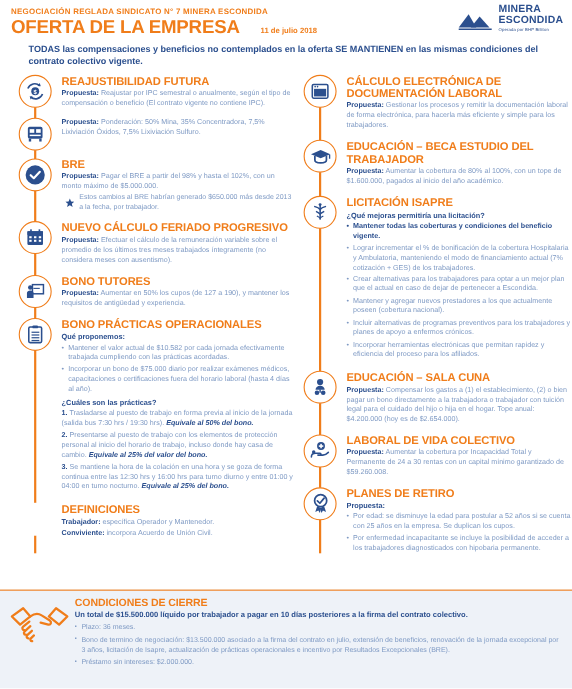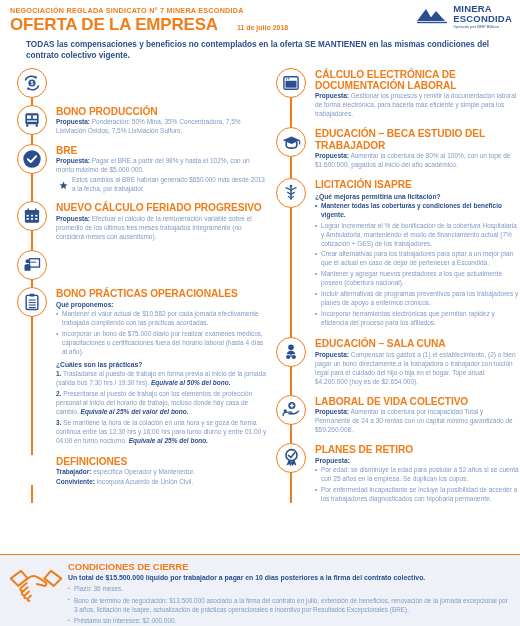--- a/index.html
+++ b/index.html
@@ -21,21 +21,21 @@
   .title{
     color:#f07d1a;font-size:17px;font-weight:bold;letter-spacing:-.2px;margin:0;
     line-height:1.02;
   }
   .date{color:#f07d1a;font-size:7px;font-weight:bold;}
   .intro{
     color:#2b4f8e;font-size:8.2px;font-weight:bold;line-height:1.3;
     margin:7px 0 0 16px;width:497px;
   }
   .logo{
-    position:absolute;right:8px;top:4px;display:flex;align-items:flex-start;gap:4px;
+    position:absolute;right:8px;top:4px;display:flex;align-items:flex-end;gap:4px;
   }
   .logo-mark{width:34px;height:20px;}
   .logo-txt{line-height:1;}
   .logo-l1,.logo-l2{
     color:#2b4f8e;font-size:9.5px;font-weight:bold;letter-spacing:.2px;display:block;
   }
   .logo-l3{color:#2b4f8e;font-size:3.9px;display:block;margin-top:1.5px;letter-spacing:.1px;}
 
   
   .columns{display:flex;margin-top:6px;}
@@ -71,21 +71,21 @@
   .bullet.strong{color:#2b4f8e;font-weight:bold;}
   .bullet.strong:before{color:#2b4f8e;}
   .num{font-size:6.5px;line-height:1.38;color:#7f9ac4;margin:0 0 2px 0;}
   .num b{color:#2b4f8e;}
   .num i{font-style:italic;font-weight:bold;color:#2b4f8e;}
   .star-row{display:flex;gap:4px;margin-top:1px;padding-left:3px;}
   .star-row .txt{font-size:6.4px;line-height:1.38;color:#7f9ac4;}
 
   
   .footer{
-    position:absolute;left:0;right:0;bottom:0;height:72px;
+    position:absolute;left:0;right:0;bottom:0;height:90px;
     background:#eef2f8;border-top:1.5px solid #f07d1a;
     display:flex;align-items:flex-start;padding:6px 10px 0 8px;box-sizing:border-box;
   }
   .footer-icon{flex:0 0 58px;padding-top:2px;}
   .footer-body{flex:1;padding-left:2px;}
   h2.footer-title{
     color:#f07d1a;font-size:9.6px;font-weight:bold;margin:0 0 1.5px 0;letter-spacing:-.1px;
   }
   .footer-lead{color:#2b4f8e;font-size:6.9px;font-weight:bold;margin:0 0 3px 0;line-height:1.3;}
   .fbullet{font-size:6.4px;line-height:1.4;color:#7f9ac4;margin:0 0 2.5px 0;padding-left:6px;position:relative;}
@@ -127,35 +127,38 @@
       <div class="badge">
         <svg viewBox="0 0 24 24" width="20" height="20">
           <path d="M4 9a8 8 0 0 1 13-3" fill="none" stroke="#2b4f8e" stroke-width="1.8"></path>
           <path d="M20 15a8 8 0 0 1-13 3" fill="none" stroke="#2b4f8e" stroke-width="1.8"></path>
           <path d="M17 3 L18 6.5 L14.5 6" fill="#2b4f8e"></path>
           <path d="M7 21 L6 17.5 L9.5 18" fill="#2b4f8e"></path>
           <circle cx="12" cy="12" r="4.3" fill="#2b4f8e"></circle>
           <text x="12" y="14.6" font-size="6.5" fill="#fff" text-anchor="middle" font-family="Liberation Sans, sans-serif" font-weight="bold">$</text>
         </svg>
       </div>
+      <div class="body">
+        <h2 class="sec">REAJUSTIBILIDAD FUTURA</h2>
+        <p class="p"><b>Propuesta:</b><span> Reajustar por IPC semestral o anualmente, según el tipo de compensación o beneficio (El contrato vigente no contiene IPC).</span></p>
+      </div>
     </div>
 
     <div class="block">
       <div class="badge">
         <svg viewBox="0 0 24 24" width="20" height="20">
           <rect x="4" y="4" width="16" height="13" rx="2" fill="#2b4f8e"></rect>
           <rect x="6" y="6.5" width="5" height="4" fill="#fff"></rect>
           <rect x="13" y="6.5" width="5" height="4" fill="#fff"></rect>
           <rect x="6" y="12.5" width="12" height="1.6" fill="#fff"></rect>
           <rect x="5" y="17" width="2.6" height="3" fill="#2b4f8e"></rect>
           <rect x="16.4" y="17" width="2.6" height="3" fill="#2b4f8e"></rect>
         </svg>
       </div>
       <div class="body">
-        <h2 class="sec">BONO PRODUCCIÓN</h2>
         <p class="p"><b>Propuesta:</b><span> Ponderación: 50% Mina, 35% Concentradora, 7,5% Lixiviación Óxidos, 7,5% Lixiviación Sulfuro.</span></p>
       </div>
     </div>
 
     <div class="block">
       <div class="badge">
         <svg viewBox="0 0 24 24" width="22" height="22">
           <circle cx="12" cy="12" r="9.5" fill="#2b4f8e"></circle>
           <path d="M7.5 12.3 L10.6 15.3 L16.6 8.9" fill="none" stroke="#fff" stroke-width="2.1" stroke-linecap="round" stroke-linejoin="round"></path>
         </svg>
@@ -196,20 +199,24 @@
     </div>
 
     <div class="block">
       <div class="badge">
         <svg viewBox="0 0 24 24" width="20" height="20">
           <rect x="9" y="4.5" width="12" height="10" fill="none" stroke="#2b4f8e" stroke-width="1.6"></rect>
           <circle cx="6.6" cy="7.6" r="2.4" fill="#2b4f8e"></circle>
           <path d="M3 19 L3 13.6 C3 11.8 4.6 10.8 6.6 10.8 C8.6 10.8 10.2 11.8 10.2 13.6 L10.2 19 Z" fill="#2b4f8e"></path>
           <rect x="10" y="8" width="7" height="1.2" fill="#2b4f8e"></rect>
         </svg>
+      </div>
+      <div class="body">
+        <h2 class="sec">BONO TUTORES</h2>
+        <p class="p"><b>Propuesta:</b><span> Aumentar en 50% los cupos (de 127 a 190), y mantener los requisitos de antigüedad y experiencia.</span></p>
       </div>
     </div>
 
     <div class="block">
       <div class="badge">
         <svg viewBox="0 0 24 24" width="20" height="20">
           <rect x="5" y="4" width="14" height="17" rx="1.4" fill="none" stroke="#2b4f8e" stroke-width="1.7"></rect>
           <rect x="9" y="2.2" width="6" height="3.2" rx="1" fill="#2b4f8e"></rect>
           <rect x="8" y="9" width="8.5" height="1.3" fill="#2b4f8e"></rect>
           <rect x="8" y="12" width="8.5" height="1.3" fill="#2b4f8e"></rect>

